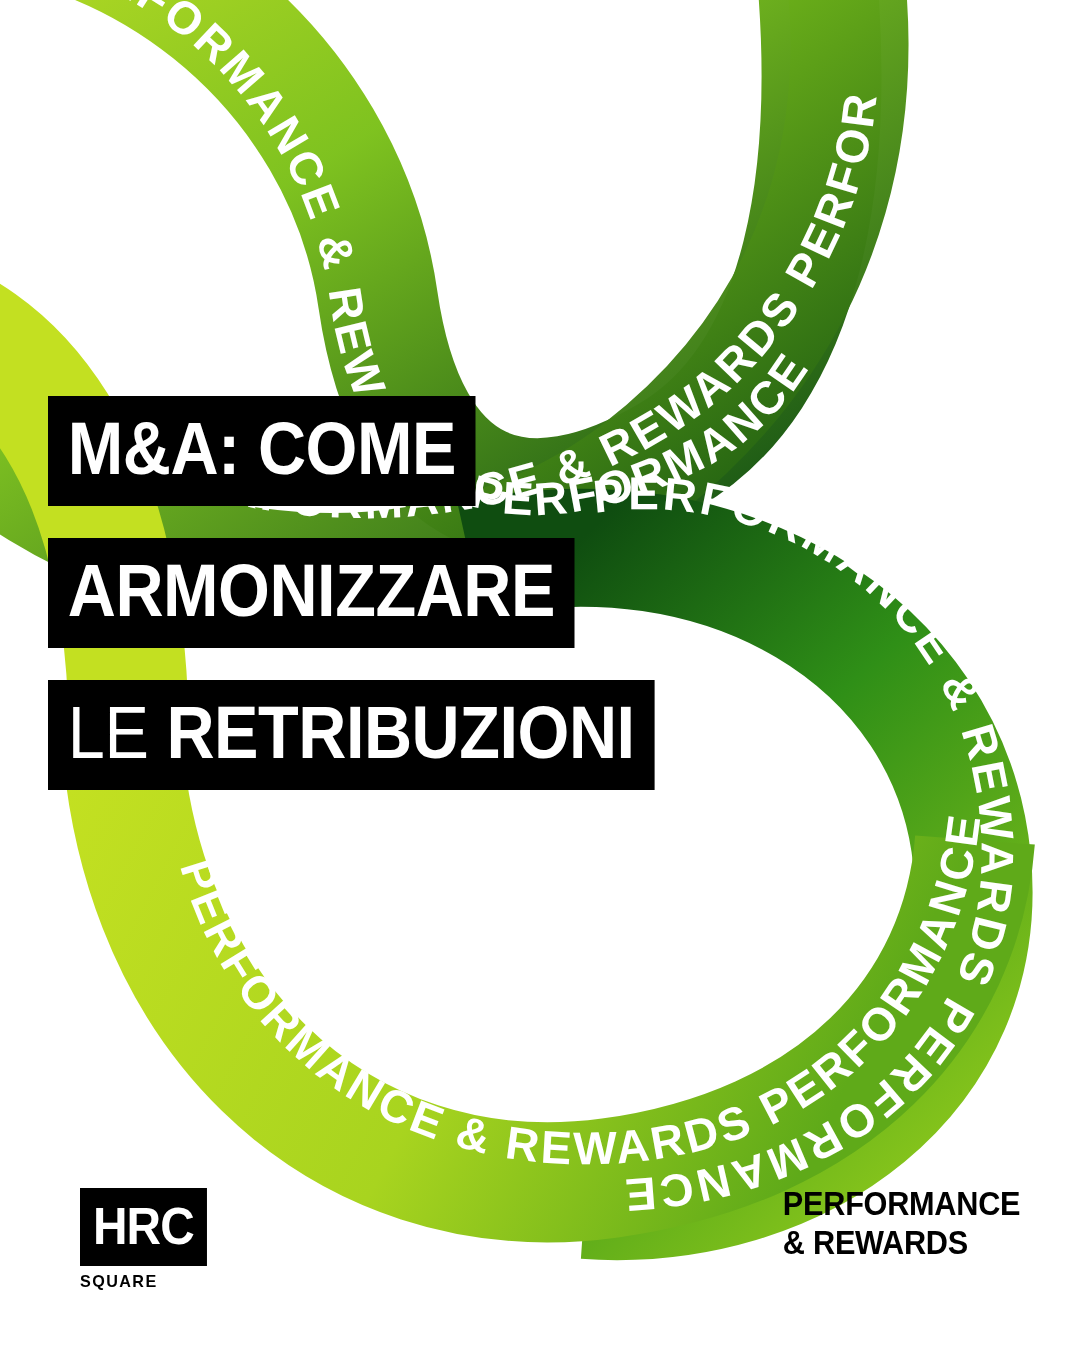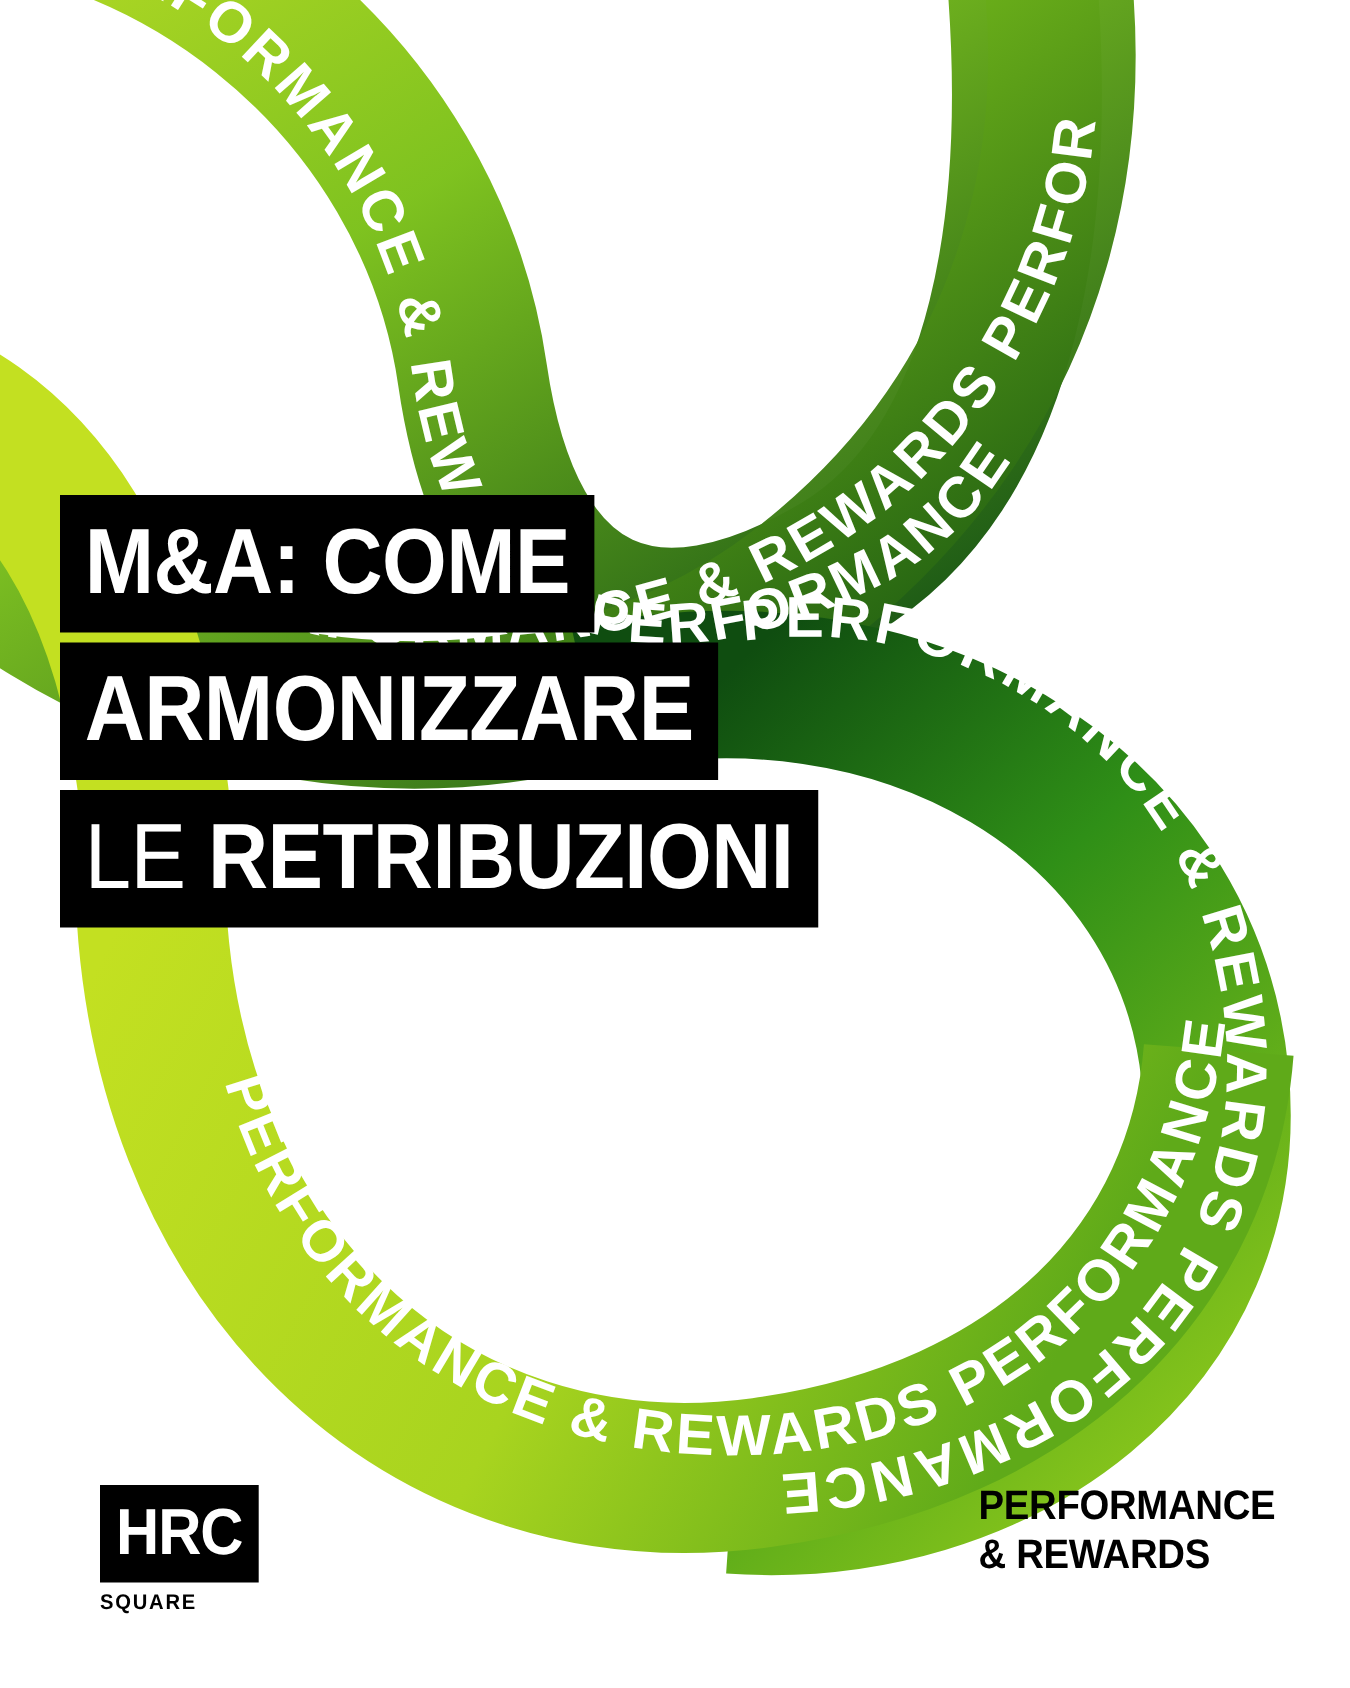--- a/index.html
+++ b/index.html
@@ -26,20 +26,21 @@
 
   
   .title-block {
     position:absolute;
     left:48px;
     top:396px;
     z-index:5;
     display:flex;
     flex-direction:column;
     align-items:flex-start;
+    gap:24px;
   }
   .title-line {
     background:#000000;
     color:#ffffff;
     font-family:"Liberation Sans", sans-serif;
     font-weight:bold;
     font-size:74px;
     line-height:1;
     letter-spacing:-0.5px;
     padding:16px 22px 20px 22px;

